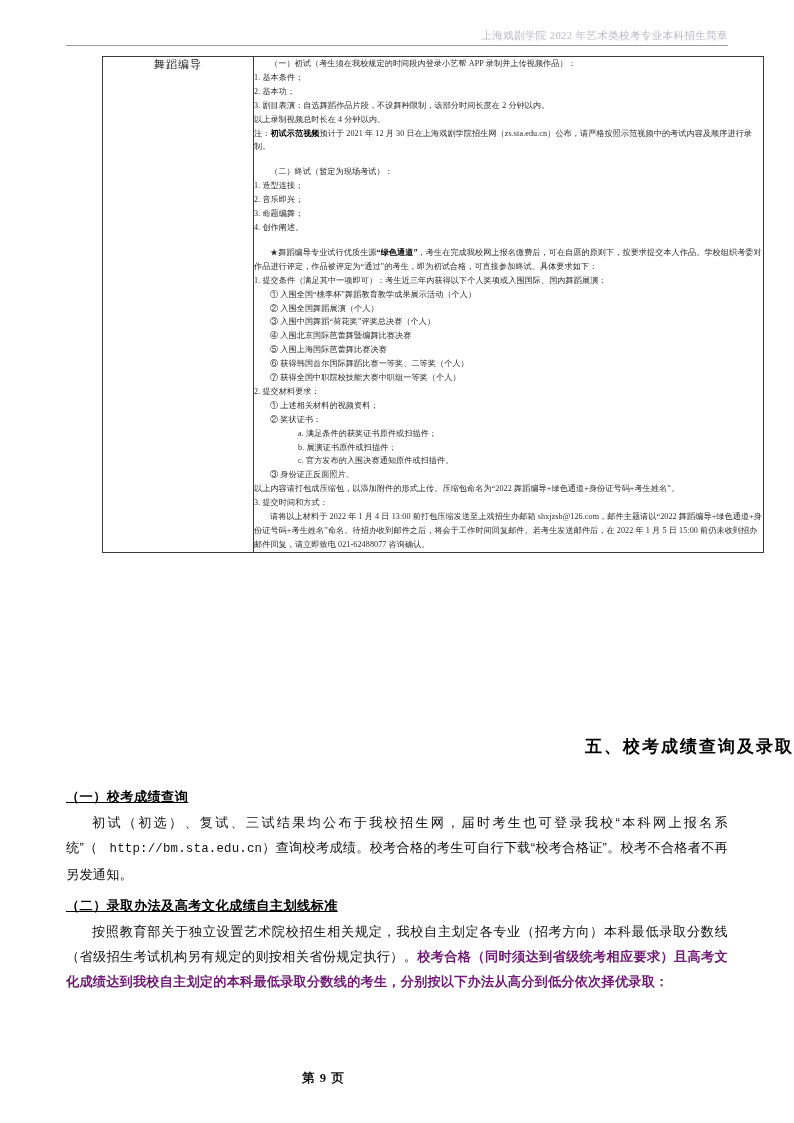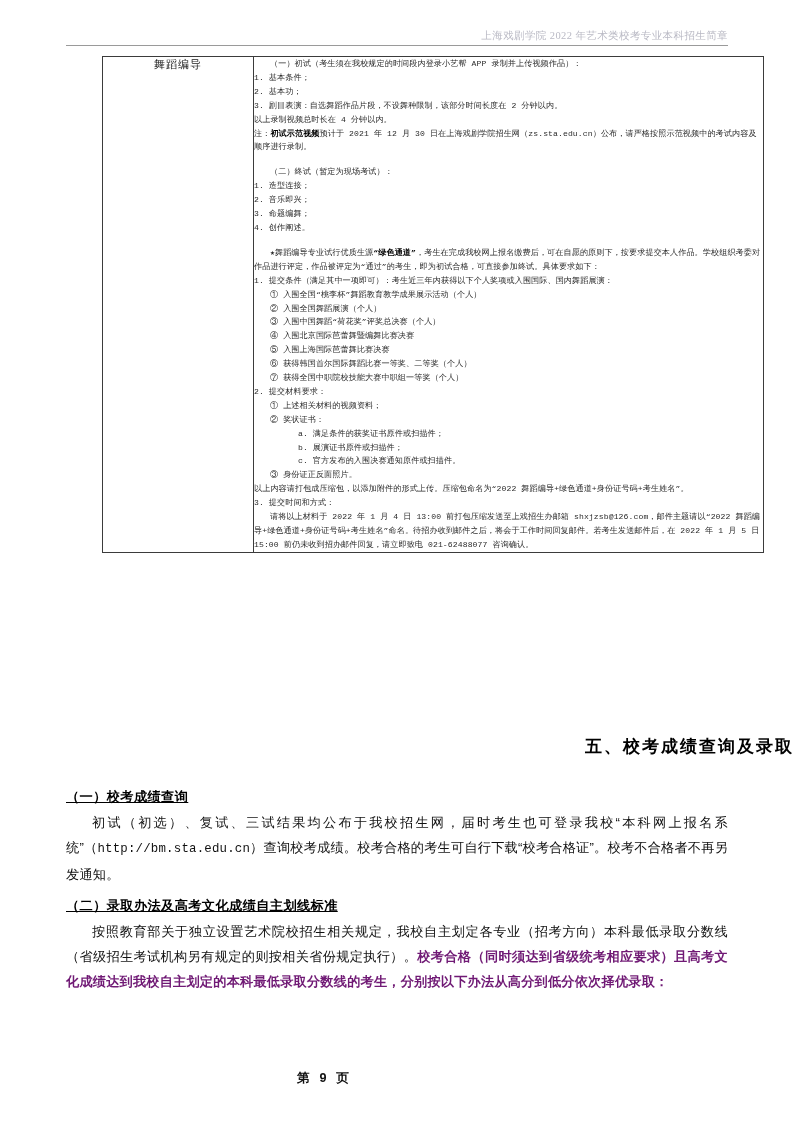--- a/index.html
+++ b/index.html
@@ -68,21 +68,21 @@
     font-size: 11px;
     font-family: "Liberation Sans", "DejaVu Sans", sans-serif;
     color: #1a1a1a;
     letter-spacing: 1px;
   }
   td.content-cell {
     padding: 10px 12px 14px 10px;
   }
 
   .blk {
-    font-family: Liberation Mono, monospace;
+    font-family: Liberation Serif, serif;
     font-size: 8.1px;
     line-height: 1.72;
     color: #2b2b2b;
     letter-spacing: 0.1px;
   }
   .blk p {
     margin: 0;
     white-space: normal;
   }
   .ind1 { text-indent: 16px; }
@@ -131,32 +131,33 @@
     letter-spacing: 0.2px;
   }
   .gap { height: 7px; }
   .red {
     color: #701a75;
     font-weight: bold;
   }
   .url-mono {
     font-family: "Liberation Mono", "DejaVu Sans Mono", monospace;
     font-size: 12.4px;
+    margin-left: 12px;
   }
 
   
   .footer {
     position: absolute;
     bottom: 36px;
     left: 0;
     width: 647px;
     text-align: center;
     font-size: 12.6px;
     font-weight: bold;
-    font-family: Liberation Mono, monospace;
+    font-family: Liberation Serif, serif;
     color: #111;
     letter-spacing: 1px;
   }
 </style>
 </head>
 <body>
 
 <div class="page">
 
   <div class="header">

